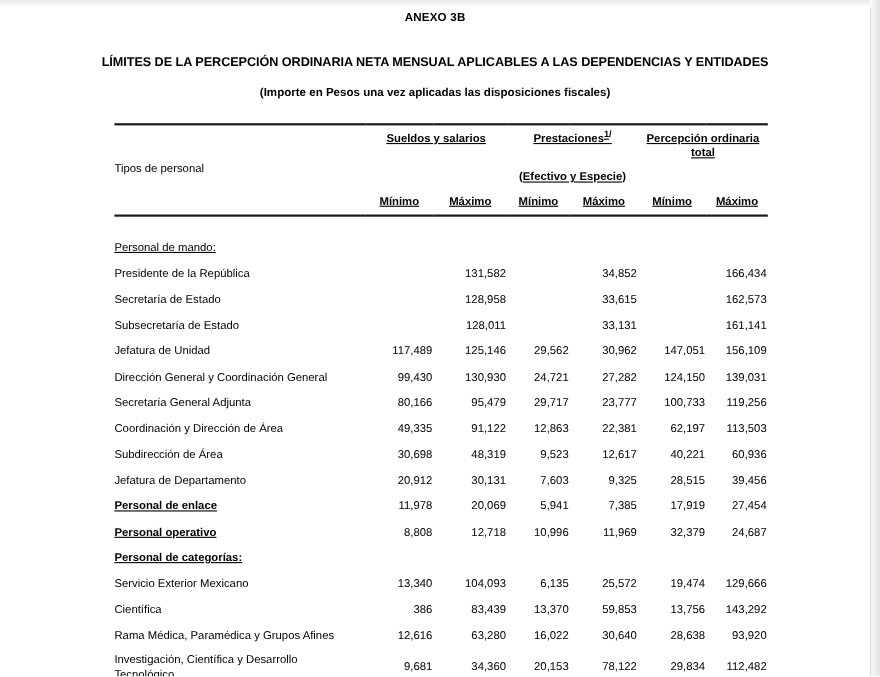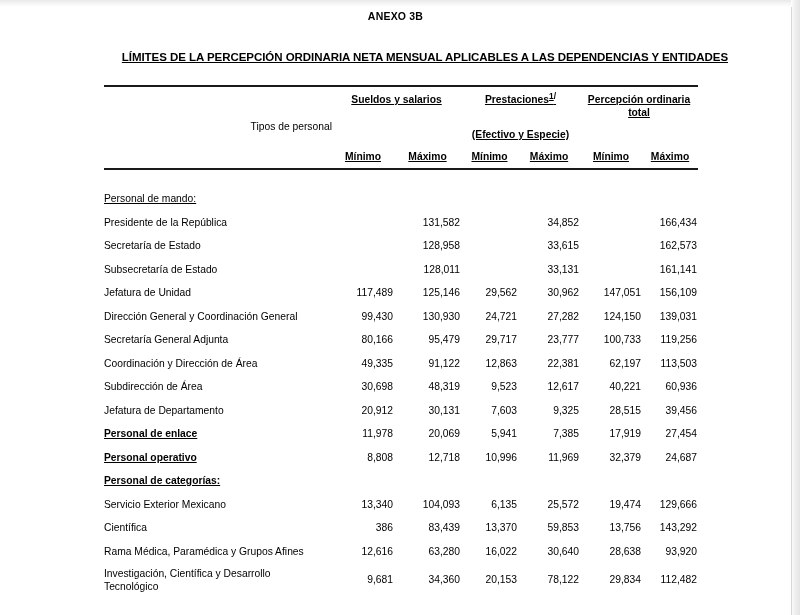--- a/index.html
+++ b/index.html
@@ -56,27 +56,26 @@
   }
 
   .anexo {
     text-align: center;
     font-size: 10.5px;
     font-weight: bold;
     letter-spacing: 0.2px;
     margin-top: 10px;
   }
   .title {
-    text-align: right;
+    text-align: center;
     font-size: 11.5px;
     font-weight: bold;
     margin-top: 29px;
     letter-spacing: -0.05px;
-    padding: 0 63px;
-    text-decoration: underline;
+    padding: 0 40px;
   }
   .subtitle {
     text-align: center;
     font-size: 10.5px;
     font-weight: bold;
     margin-top: 15px;
   }
 
   
   .table-wrap {
@@ -111,21 +110,21 @@
     vertical-align: bottom;
     text-decoration: underline;
   }
   .hdr-group {
     text-align: center;
     padding-top: 7px;
     line-height: 1.25;
     vertical-align: top;
   }
   .hdr-tipos {
-    text-align: right;
+    text-align: left;
     vertical-align: middle;
     padding-top: 0;
   }
   .hdr-efectivo {
     text-align: center;
     padding-top: 9px;
     vertical-align: top;
   }
   .hdr-minmax {
     text-align: center;
@@ -191,20 +190,21 @@
   <div id="top-shade"></div>
   <div id="right-edge"></div>
   <div id="right-rule"></div>
 
   <div class="doc">
 
     <div class="anexo">ANEXO 3B</div>
 
     <div class="title">LÍMITES DE LA PERCEPCIÓN ORDINARIA NETA MENSUAL APLICABLES A LAS DEPENDENCIAS Y ENTIDADES</div>
 
+    <div class="subtitle">(Importe en Pesos una vez aplicadas las disposiciones fiscales)</div>
 
     <div class="table-wrap">
       <table class="anexo-table">
         <colgroup>
           <col class="c-label">
           <col class="c-n1">
           <col class="c-n2">
           <col class="c-n3">
           <col class="c-n4">
           <col class="c-n5">

